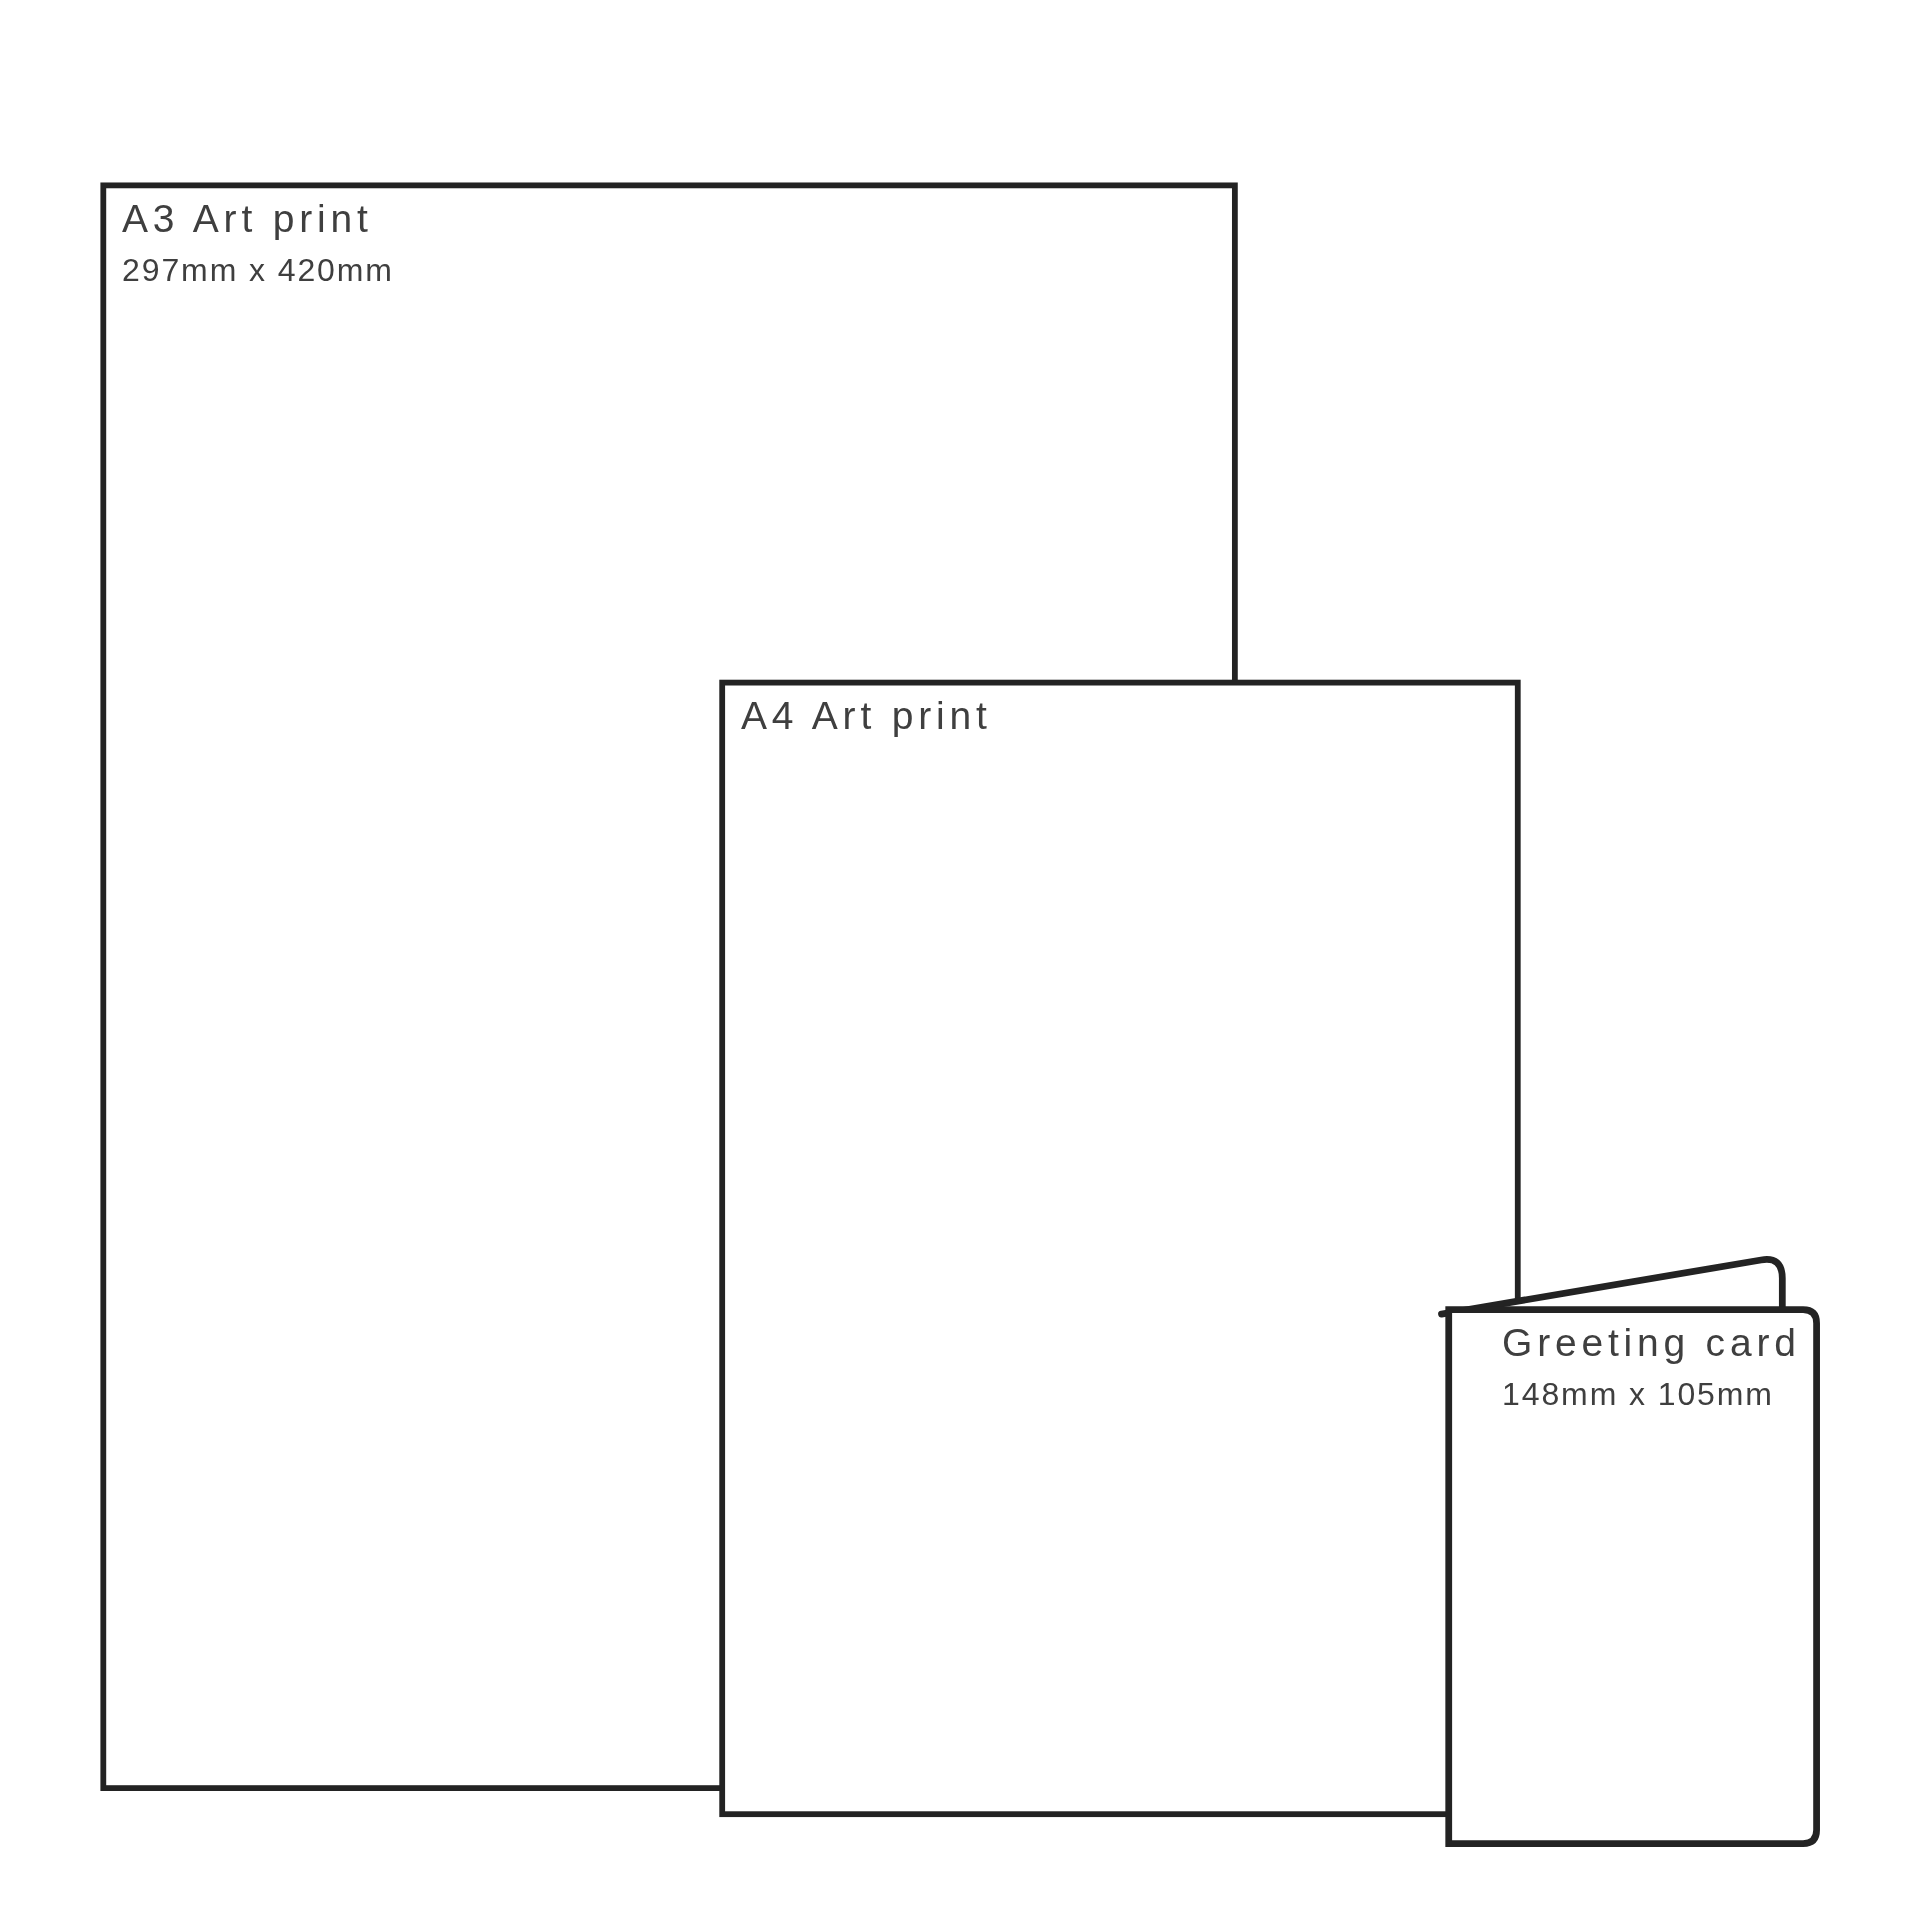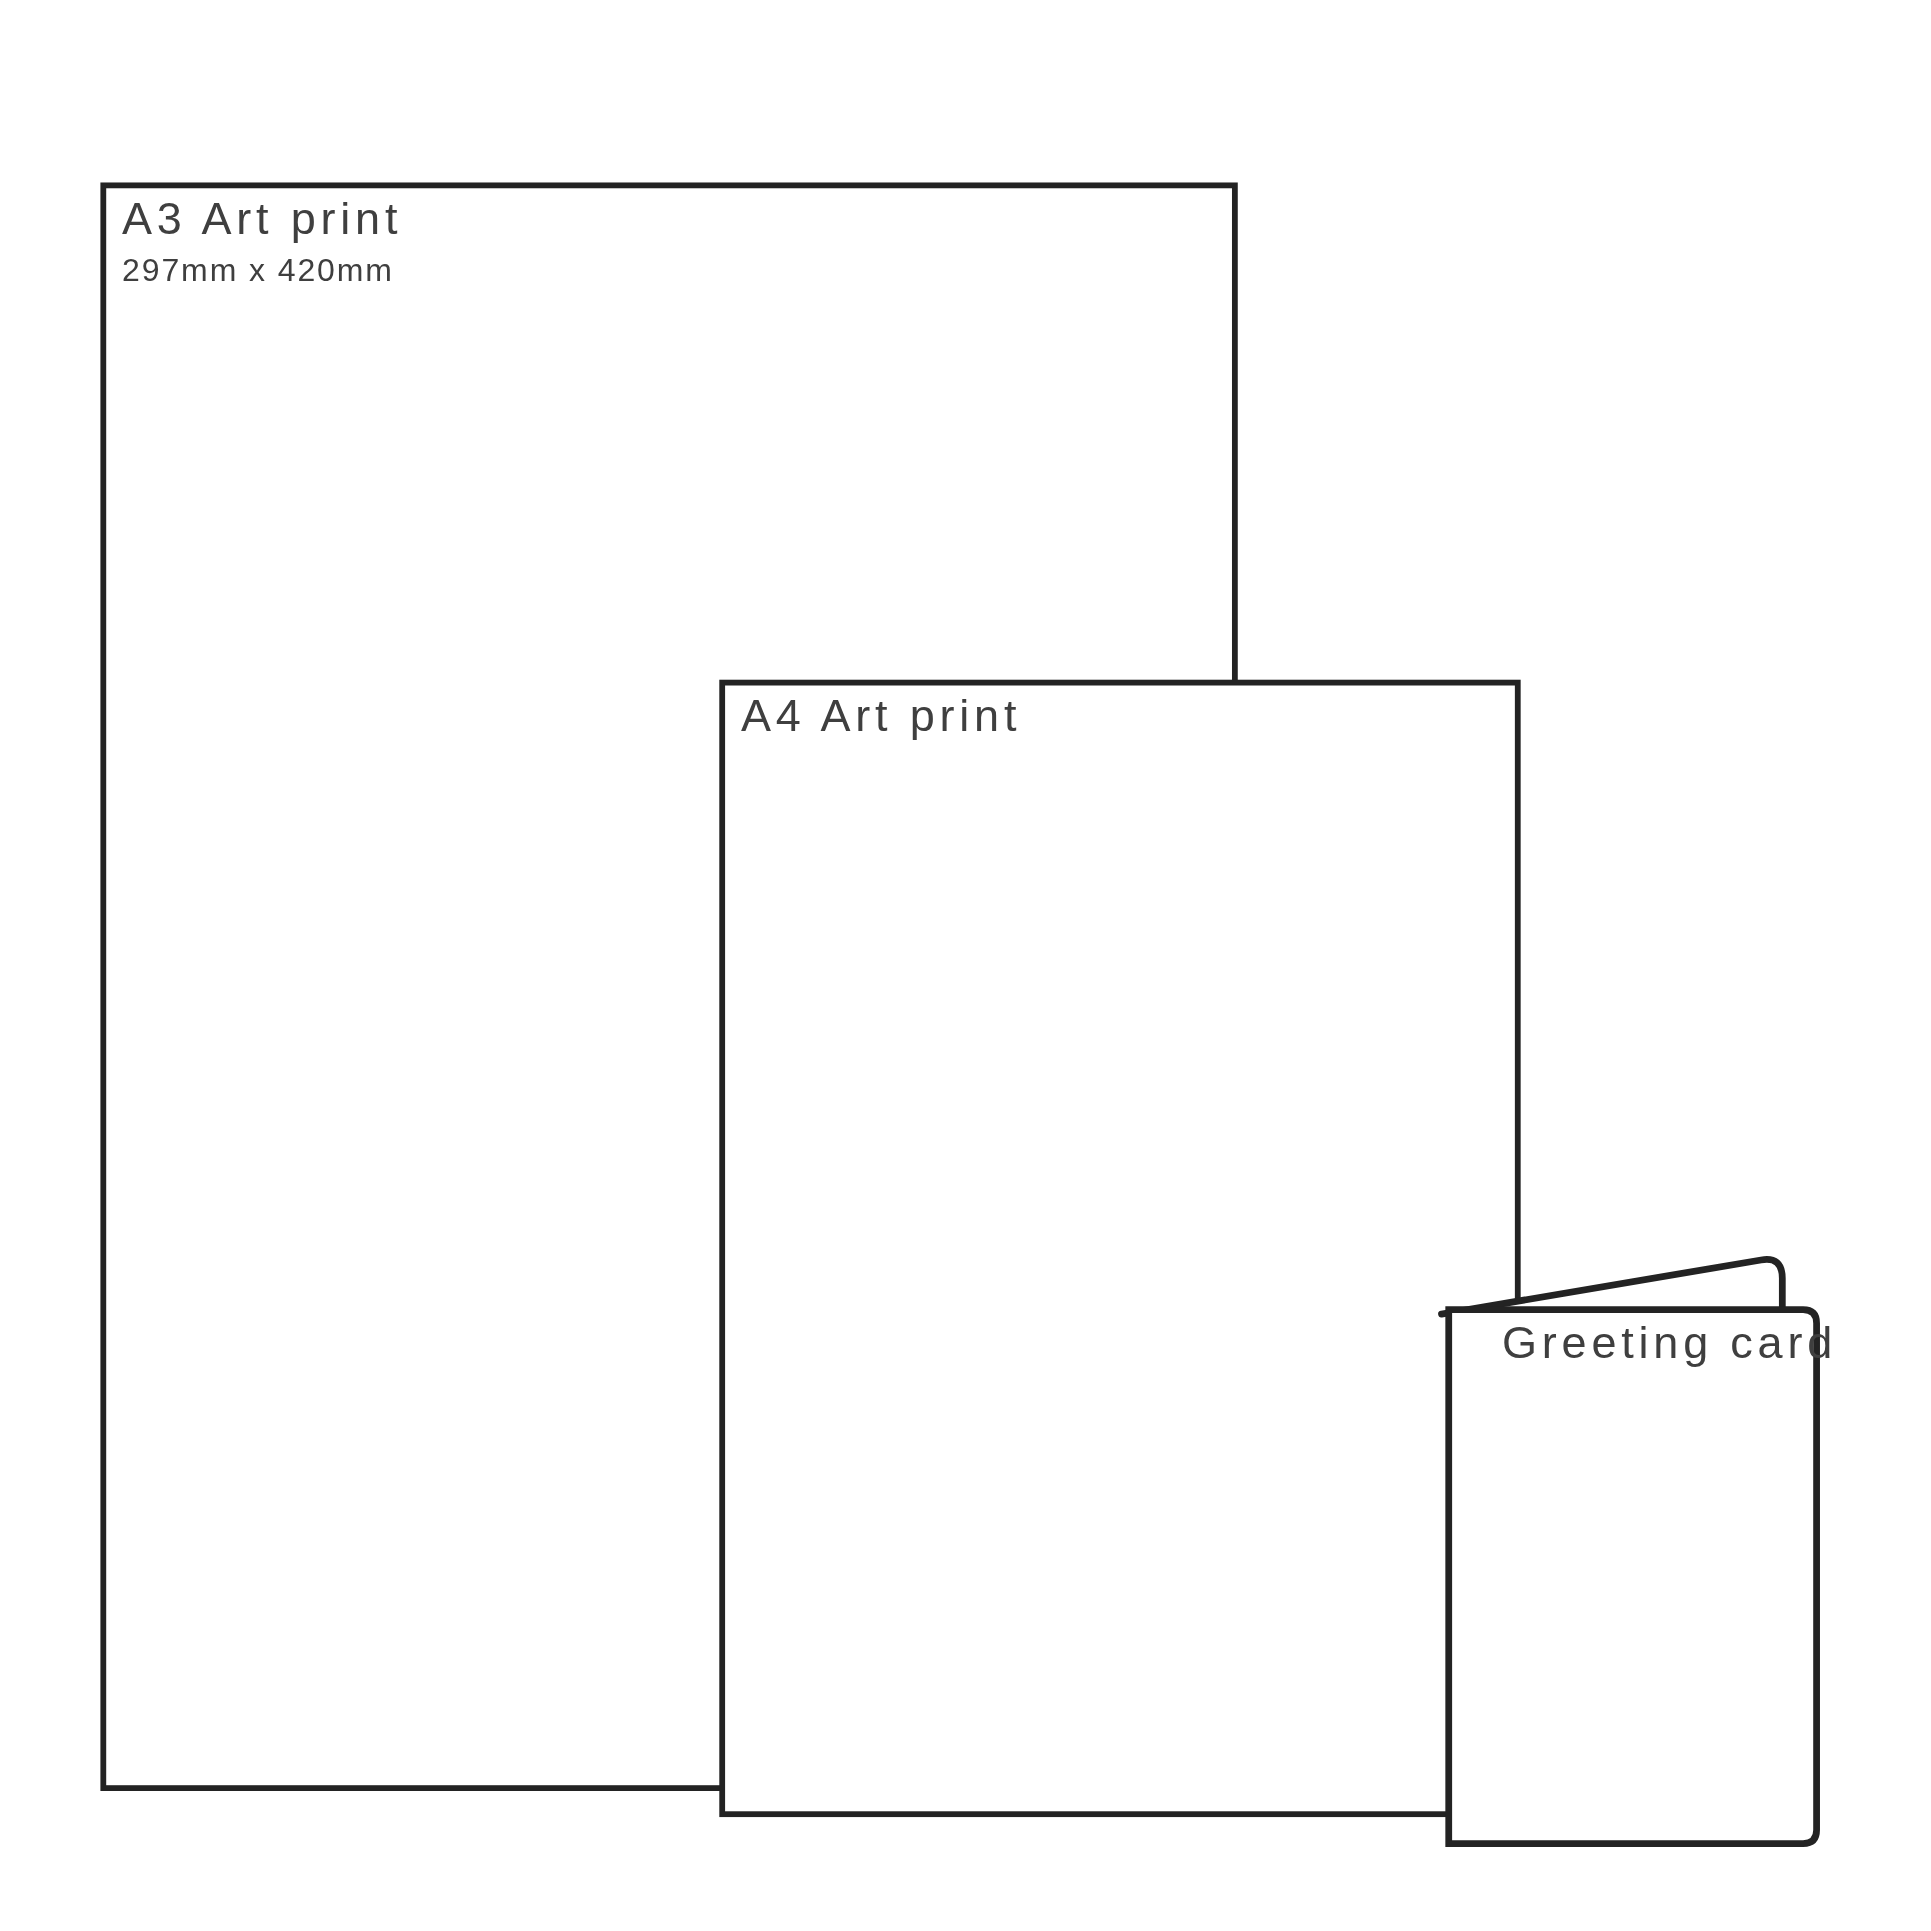--- a/index.html
+++ b/index.html
@@ -23,21 +23,21 @@
     height: 1931px;
   }
   .label {
     position: absolute;
     color: #3f3f3f;
     white-space: nowrap;
     font-weight: 300;
   }
   .label .title {
     display: block;
-    font-size: 45px;
+    font-size: 39px;
     line-height: 55px;
     letter-spacing: 4.8px;
   }
   .label .dims {
     display: block;
     font-size: 32px;
     line-height: 48px;
     letter-spacing: 1.9px;
   }
   .a3-label   { left: 122px;  top: 191px;  }
@@ -66,16 +66,17 @@
     <span class="title">A3 Art print</span>
     <span class="dims">297mm x 420mm</span>
   </div>
 
   <div class="label a4-label">
     <span class="title">A4 Art print</span>
   </div>
 
   <div class="label card-label">
     <span class="title">Greeting card</span>
+    <span class="dims">148mm x 105mm</span>
   </div>
 
 </div>
 
 
 </body></html>

